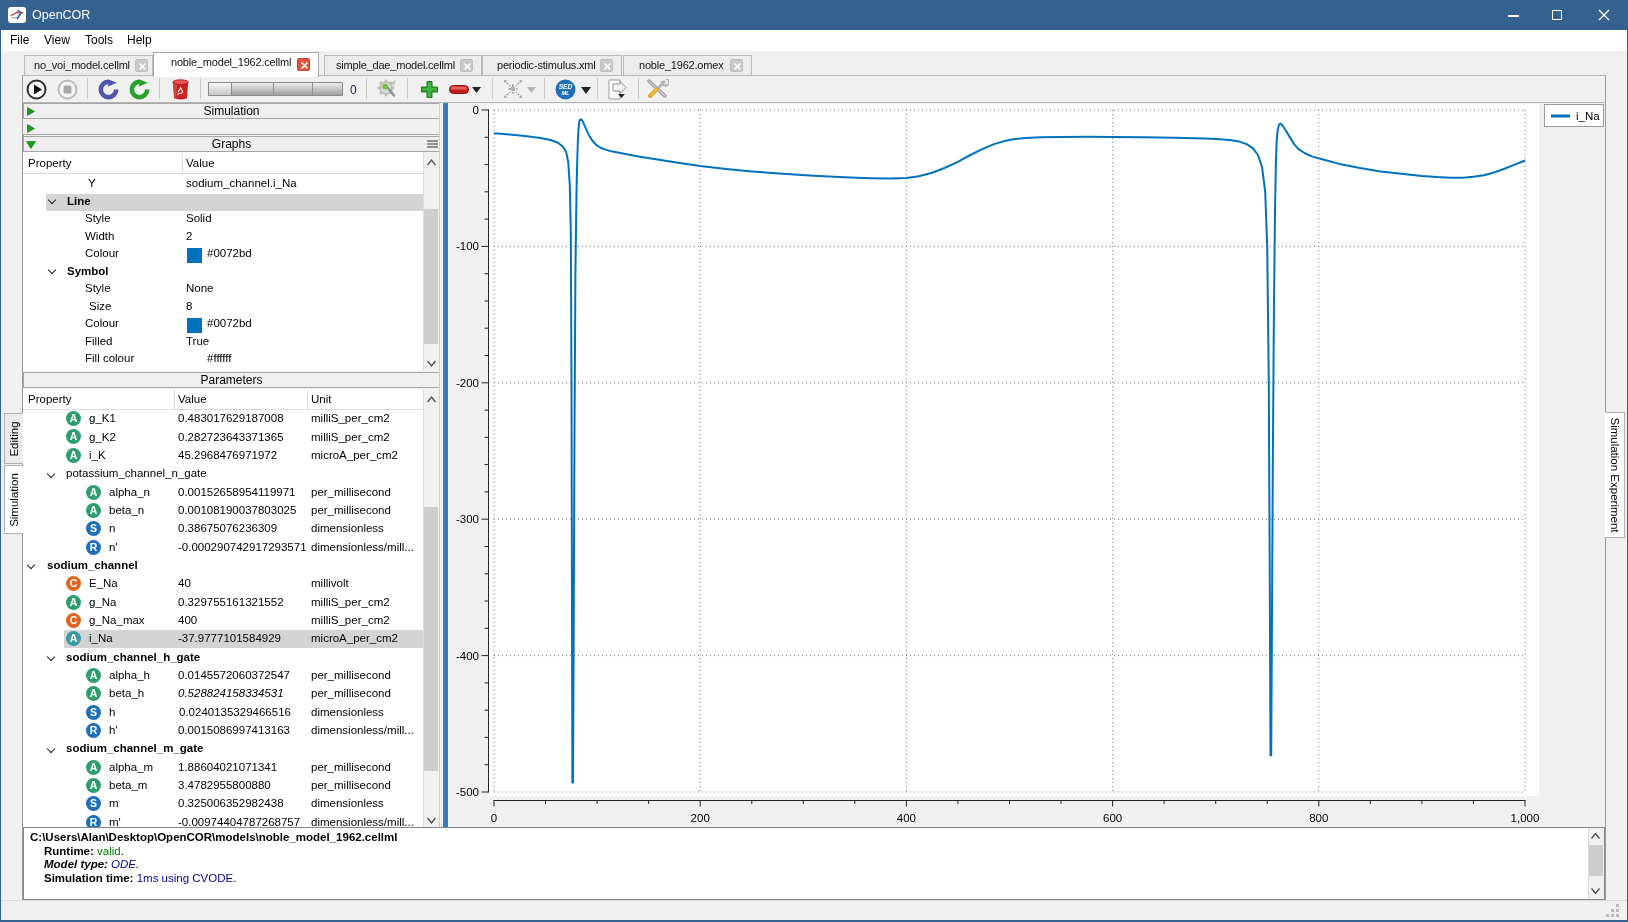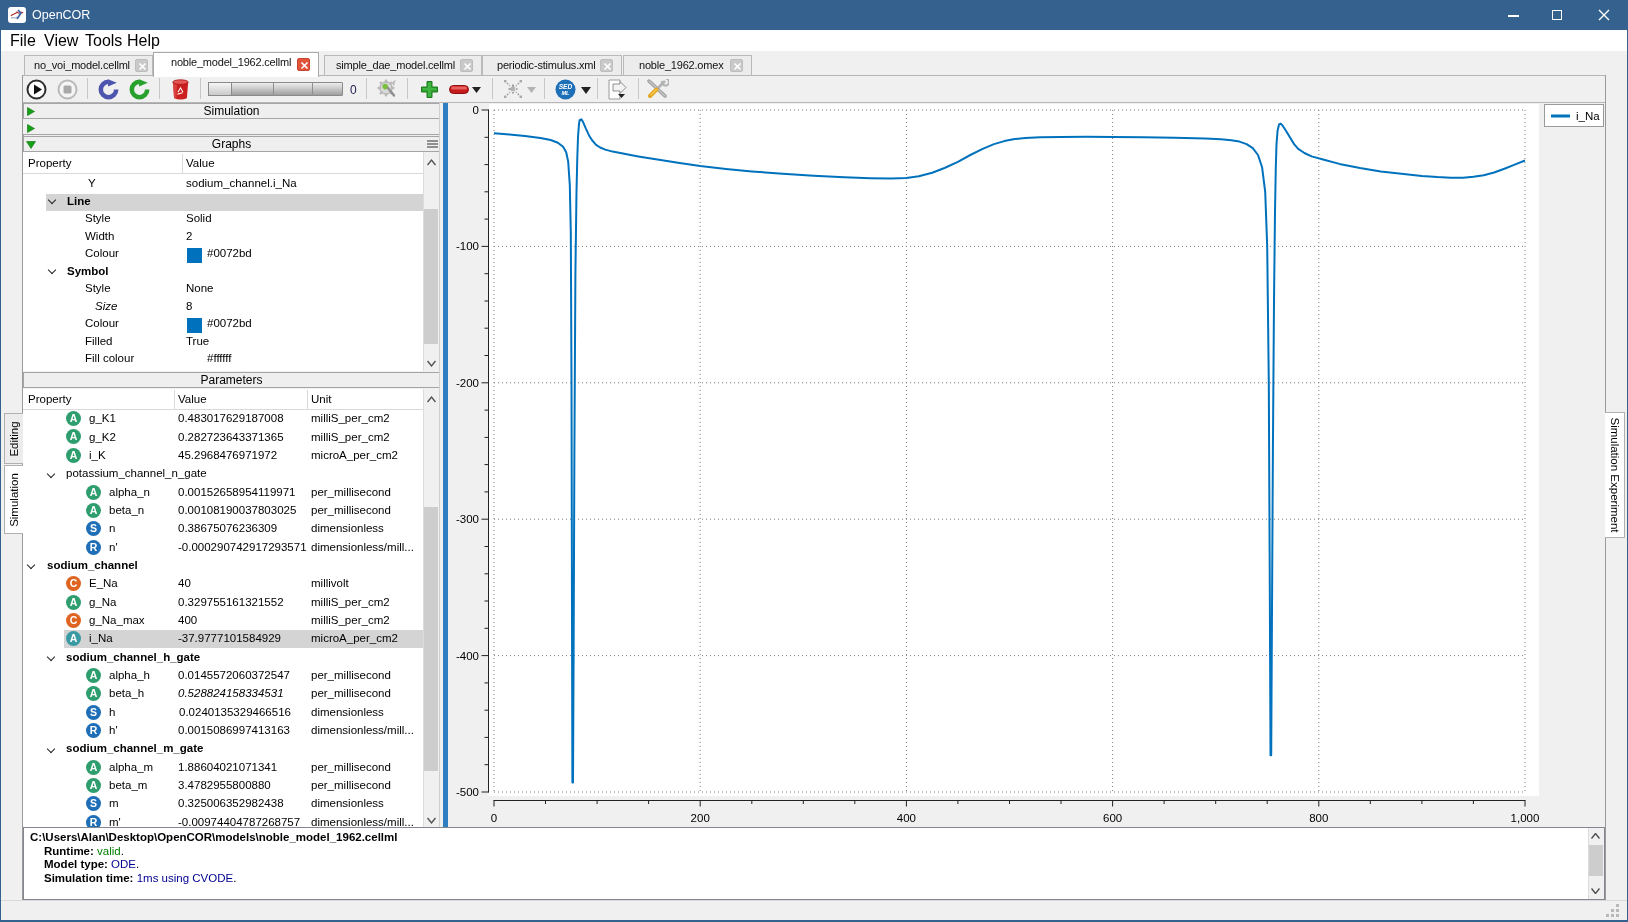--- a/index.html
+++ b/index.html
@@ -5,21 +5,21 @@
   * { margin:0; padding:0; box-sizing:border-box; }
   html,body { width:1628px; height:922px; overflow:hidden; }
   body { font-family:"Liberation Sans", sans-serif; background:#f0f0f0; position:relative; font-size:12px; color:#000; }
   .abs { position:absolute; }
 
   
   #titlebar { left:0; top:0; width:1628px; height:30px; background:#35618f; }
   #appicon { left:8px; top:7px; width:18px; height:16px; background:#fff; border-radius:3px; }
   #apptitle { left:32px; top:0; height:30px; line-height:30px; color:#fff; font-size:12.5px; }
   #menubar { left:1px; top:30px; width:1626px; height:21px; background:#fff; }
-  .menuitem { top:30px; height:21px; line-height:21px; font-size:16px; }
+  .menuitem { top:30px; height:21px; line-height:21px; font-size:12px; }
 
   
   #tabbar { left:1px; top:51px; width:1626px; height:24px; background:#f0f0f0; }
   .tab { top:55px; height:20px; background:#ececec; border:1px solid #b9b9b9; border-bottom:none; font-size:11px; letter-spacing:-0.2px; line-height:19px; color:#111; }
   .tab.active { top:52px; height:24.5px; background:#fff; border-color:#a9a9a9; z-index:3; }
   .closebox { top:50%; margin-top:-6.5px; width:13px; height:13px; border-radius:2px; background:#c9c9c9; border:1px solid #bdbdbd; }
   .closebox svg, .closebox2 svg { position:absolute; left:2px; top:2px; }
   .closebox.red { background:#e2533c; border-color:#c8452f; }
 
   
@@ -285,21 +285,21 @@
 <div class="abs rowlabel" style="left:186px;top:211px;">Solid</div>
 <div class="abs rowlabel" style="left:85px;top:228.5px;">Width</div>
 <div class="abs rowlabel" style="left:186px;top:228.5px;">2</div>
 <div class="abs rowlabel" style="left:85px;top:246px;">Colour</div>
 <div class="abs" style="left:187px;top:247.5px;width:15px;height:15px;background:#0072bd;"></div>
 <div class="abs rowlabel" style="left:207px;top:246px;">#0072bd</div>
 <div class="abs chev" style="left:49px;top:267px;"></div>
 <div class="abs rowlabel" style="left:67px;top:263.5px;font-weight:bold;">Symbol</div>
 <div class="abs rowlabel" style="left:85px;top:281px;">Style</div>
 <div class="abs rowlabel" style="left:186px;top:281px;">None</div>
-<div class="abs rowlabel" style="left:95px;top:298.5px;font-style:italic;">Size</div>
+<div class="abs rowlabel" style="left:89px;top:298.5px;">Size</div>
 <div class="abs rowlabel" style="left:186px;top:298.5px;">8</div>
 <div class="abs rowlabel" style="left:85px;top:316px;">Colour</div>
 <div class="abs" style="left:187px;top:317.5px;width:15px;height:15px;background:#0072bd;"></div>
 <div class="abs rowlabel" style="left:207px;top:316px;">#0072bd</div>
 <div class="abs rowlabel" style="left:85px;top:333.5px;">Filled</div>
 <div class="abs rowlabel" style="left:186px;top:333.5px;">True</div>
 <div class="abs rowlabel" style="left:85px;top:351px;">Fill colour</div>
 <div class="abs rowlabel" style="left:207px;top:351px;">#ffffff</div>
 
 <div class="abs sbar" style="left:423px;top:152px;width:16px;height:219px;"></div>
@@ -510,21 +510,21 @@
 
 <div class="abs" id="rdock"></div>
 <div class="abs sidetab" style="left:1605px;top:412px;width:20px;height:126px;border-left:none;">
   <div class="vlabel" style="transform:translate(-50%,-50%) rotate(90deg);">Simulation Experiment</div>
 </div>
 
 <div class="abs" id="output"></div>
 <div class="abs" style="left:30px;top:831px;font-size:11.5px;line-height:13.5px;">
   <div><b>C:\Users\Alan\Desktop\OpenCOR\models\noble_model_1962.cellml</b></div>
   <div style="padding-left:14px;"><b>Runtime:</b> <span style="color:#008000;">valid</span>.</div>
-  <div style="padding-left:14px;"><b>Model type:</b> <span style="color:#000090;">ODE</span>.</div>
+  <div style="padding-left:14px;font-style:italic;"><b>Model type:</b> <span style="color:#000090;">ODE</span>.</div>
   <div style="padding-left:14px;"><b>Simulation time:</b> <span style="color:#000090;">1ms using CVODE</span>.</div>
 </div>
 
 <div class="abs sbar" style="left:1588px;top:828px;width:16px;height:71px;"></div>
 <div class="abs sthumb" style="left:1589px;top:845px;height:31px;"></div>
 <svg class="abs" style="left:1591px;top:833px;" width="9" height="6" viewBox="0 0 9 6">
     <path d="M0.5 5.5 L4.5 0.5 L8.5 5.5" fill="none" stroke="#505050" stroke-width="1.4"></path>
   </svg>
 <svg class="abs" style="left:1591px;top:888px;" width="9" height="6" viewBox="0 0 9 6">
     <path d="M0.5 0.5 L4.5 5.5 L8.5 0.5" fill="none" stroke="#505050" stroke-width="1.4"></path>

